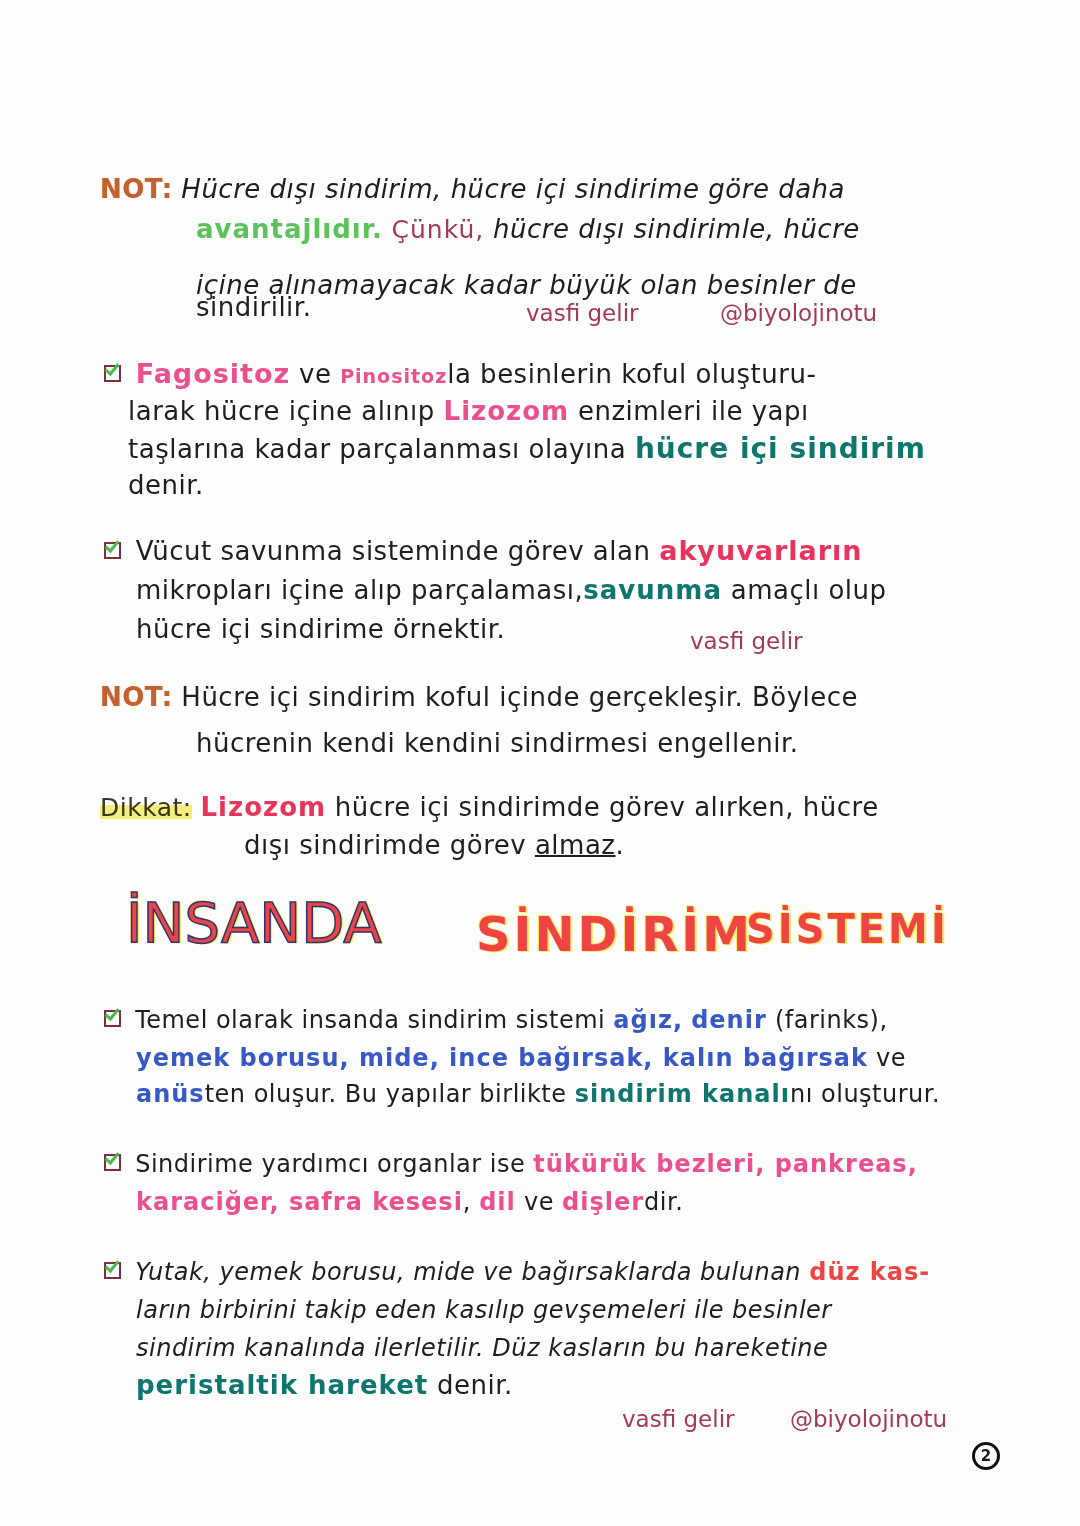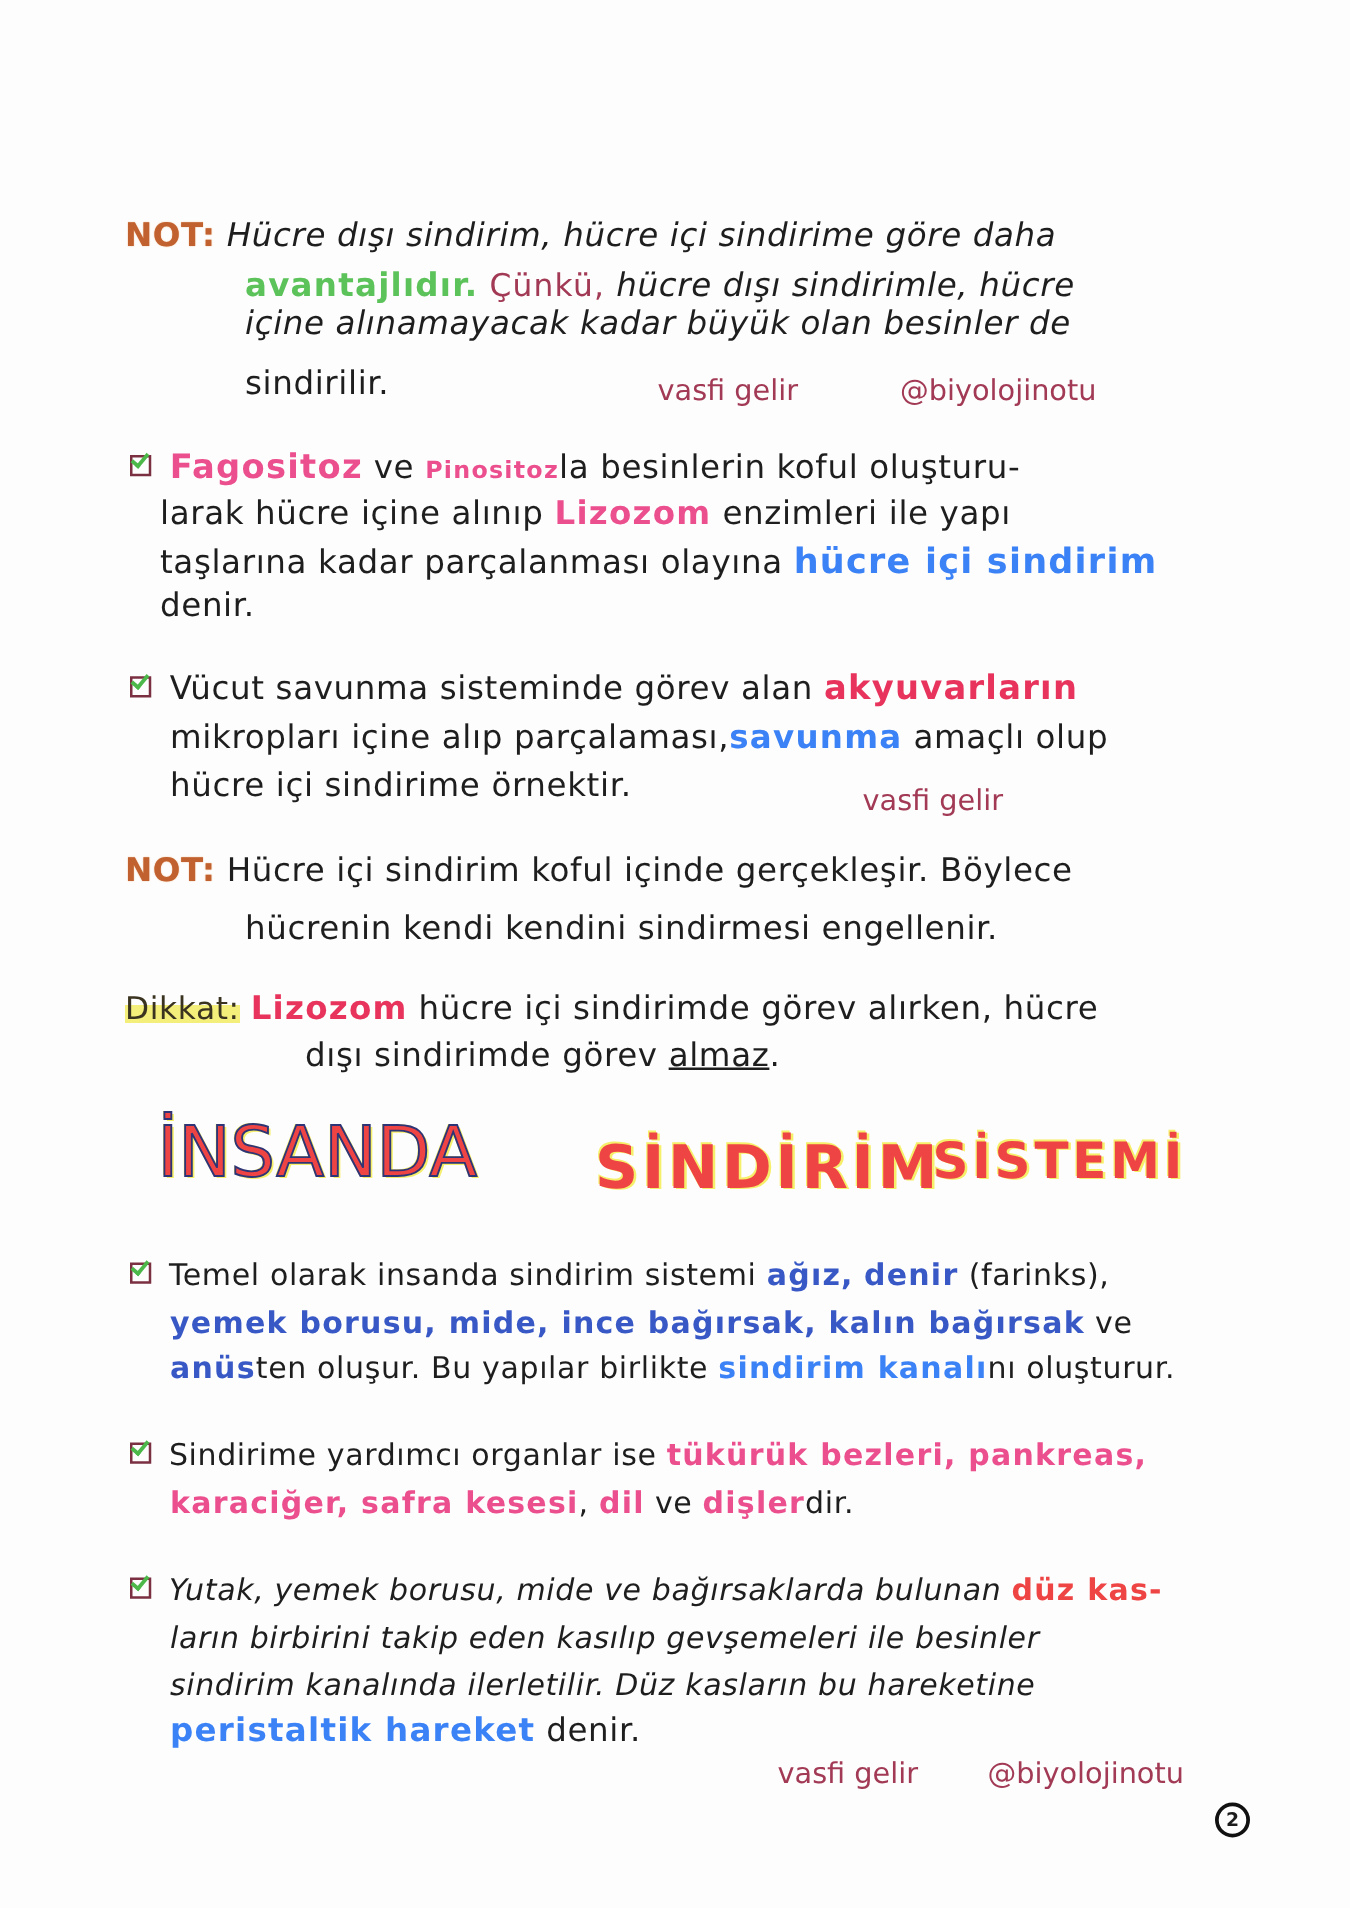--- a/index.html
+++ b/index.html
@@ -27,21 +27,21 @@
       text-shadow: 0 0 1px #e9a06a;
     }
     .label-dikkat {
       font-weight: normal; color: #3a3320; font-size: 25px;
       background: linear-gradient(transparent 40%, #f4ef7a 40%, #f4ef7a 90%, transparent 90%);
     }
     .hl { font-weight: bold; letter-spacing: 1px; }
     .green { color: #5cc25a; }
     .pink { color: #ec4f8e; }
     .red { color: #e8345c; }
-    .teal { color: #3b82f6; }
+    .teal { color: #0f766e; }
     .blue { color: #3858c6; }
     .rose { color: #ef4444; }
     .maroon { color: #a23a55; font-size: 23px; letter-spacing: 1px; }
     .sign { position: absolute; white-space: nowrap; font-size: 23px; color: #a23a55; }
     .check {
       display: inline-block; position: relative;
       width: 13px; height: 13px;
       border: 2px solid #7a3040;
       margin-right: 6px; vertical-align: 1px;
     }
@@ -69,21 +69,21 @@
 <div class="block">
   <div class="line" style="left:100px; top:174px;">
     <span class="label-not">NOT:</span>
     <span class="it">Hücre dışı sindirim, hücre içi sindirime göre daha</span>
   </div>
   <div class="line" style="left:196px; top:214px;">
     <span class="hl green">avantajlıdır.</span>
     <span class="maroon" style="font-size:25px;">Çünkü,</span>
     <span class="it">hücre dışı sindirimle, hücre</span>
   </div>
-  <div class="line it" style="left:196px; top:244px;">içine alınamayacak kadar büyük olan besinler de</div>
+  <div class="line it" style="left:196px; top:270px;">içine alınamayacak kadar büyük olan besinler de</div>
   <div class="line" style="left:196px; top:292px;">sindirilir.</div>
   <div class="sign" style="left:526px; top:300px;">vasfi gelir</div>
   <div class="sign" style="left:720px; top:300px;">@biyolojinotu</div>
 </div>
 
 <div class="block">
   <div class="line" style="left:104px; top:358px;">
     <span class="check"></span>
     <span class="hl pink" style="font-size:27px;">Fagositoz</span>
     <span>ve</span>

